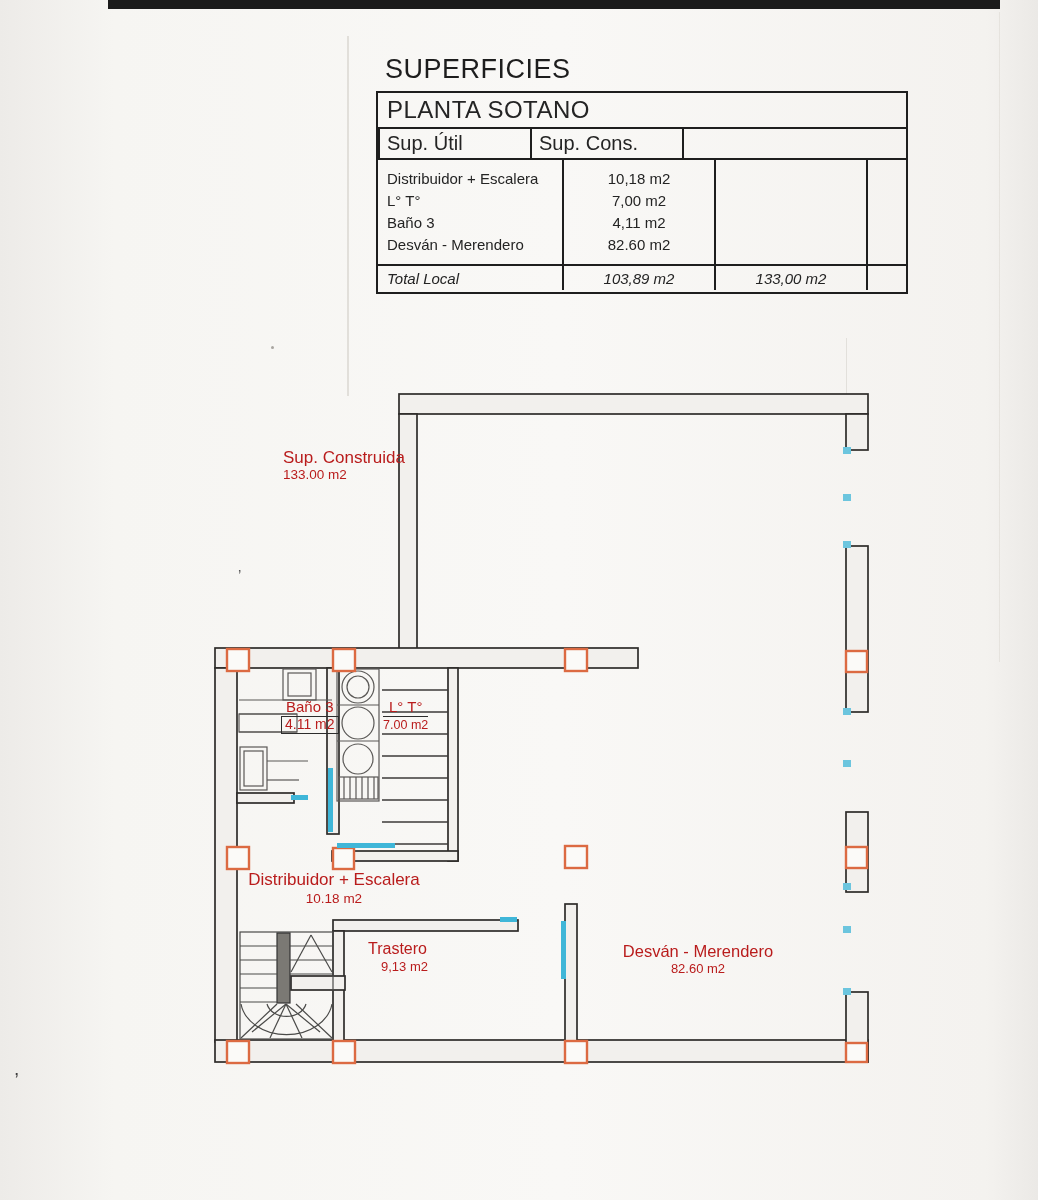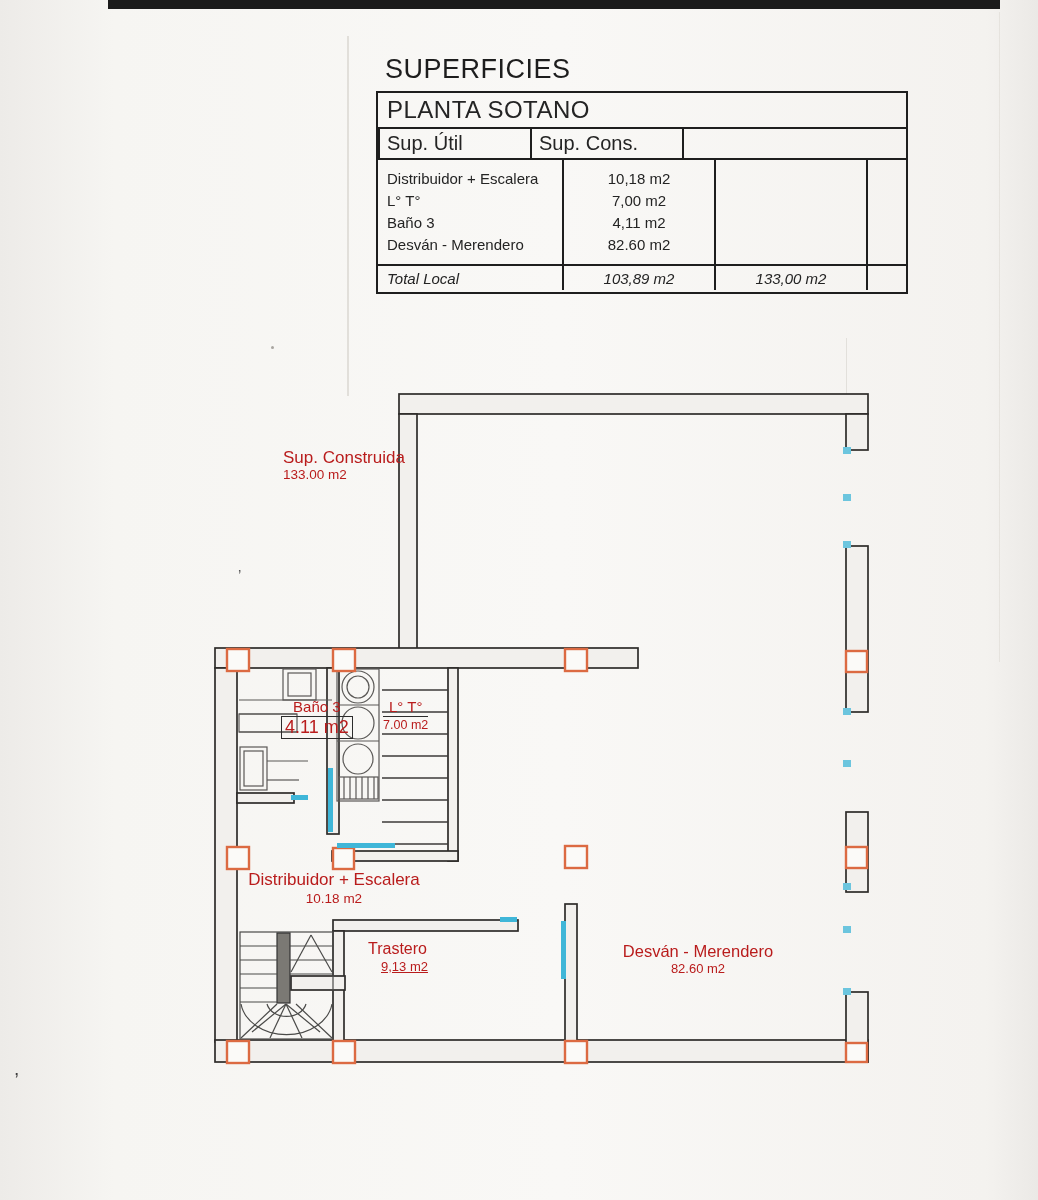--- a/index.html
+++ b/index.html
@@ -28,28 +28,28 @@
   .tc{box-sizing:border-box;display:flex;align-items:center;}
   .tc.num{justify-content:center;}
   
   .plan-label{line-height:1.12;color:#b91c1c;}
   .plan-label .nm{white-space:nowrap;}
   .plan-label .ar{white-space:nowrap;}
   #lbl-built{left:283px;top:448px;font-size:17px;}
   #lbl-built .ar{font-size:13.5px;}
   #lbl-bano{left:281px;top:699px;text-align:center;}
   #lbl-bano .nm{font-size:15px;border-bottom:1.5px solid #2c2c2c;padding:0 1px;}
-  #lbl-bano .ar{font-size:18px;border:1.4px solid #2c2c2c;border-top:none;padding:0 3px 1px;}
+  #lbl-bano .ar{font-size:14px;border:1.4px solid #2c2c2c;border-top:none;padding:0 3px 1px;}
   #lbl-lt{left:383px;top:699px;text-align:center;}
   #lbl-lt .nm{font-size:15px;border-bottom:1.5px solid #2c2c2c;padding:0 6px;}
   #lbl-lt .ar{font-size:12.5px;padding-top:1px;}
   #lbl-distrib{left:248px;top:870px;width:172px;text-align:center;font-size:17px;}
   #lbl-distrib .ar{font-size:13.5px;padding-top:2px;}
   #lbl-trastero{left:368px;top:940px;font-size:16px;}
-  #lbl-trastero .ar{font-size:13px;padding-left:13px;padding-top:2px;text-decoration:underline;}
+  #lbl-trastero .ar{font-size:13px;padding-left:13px;padding-top:2px;}
   #lbl-desvan{left:620px;top:942px;width:156px;text-align:center;font-size:16.5px;}
   #lbl-desvan .ar{font-size:13px;padding-top:2px;}
   
   #mark-apostrophe{left:238px;top:566px;font-size:15px;color:#555;}
   #mark-comma{left:14px;top:1058px;font-size:19px;color:#3d3d3d;}
   #mark-dot{left:271px;top:346px;width:3px;height:3px;border-radius:50%;background:#a8a5a0;}
   #top-bar{left:108px;top:0;width:892px;height:9px;background:#1b1b1b;}
   .fold{background:#d6d2cd;}
   #fold-1{left:347px;top:36px;width:1.5px;height:360px;opacity:.65;}
   #fold-2{left:999px;top:12px;width:1.3px;height:650px;opacity:.45;}

